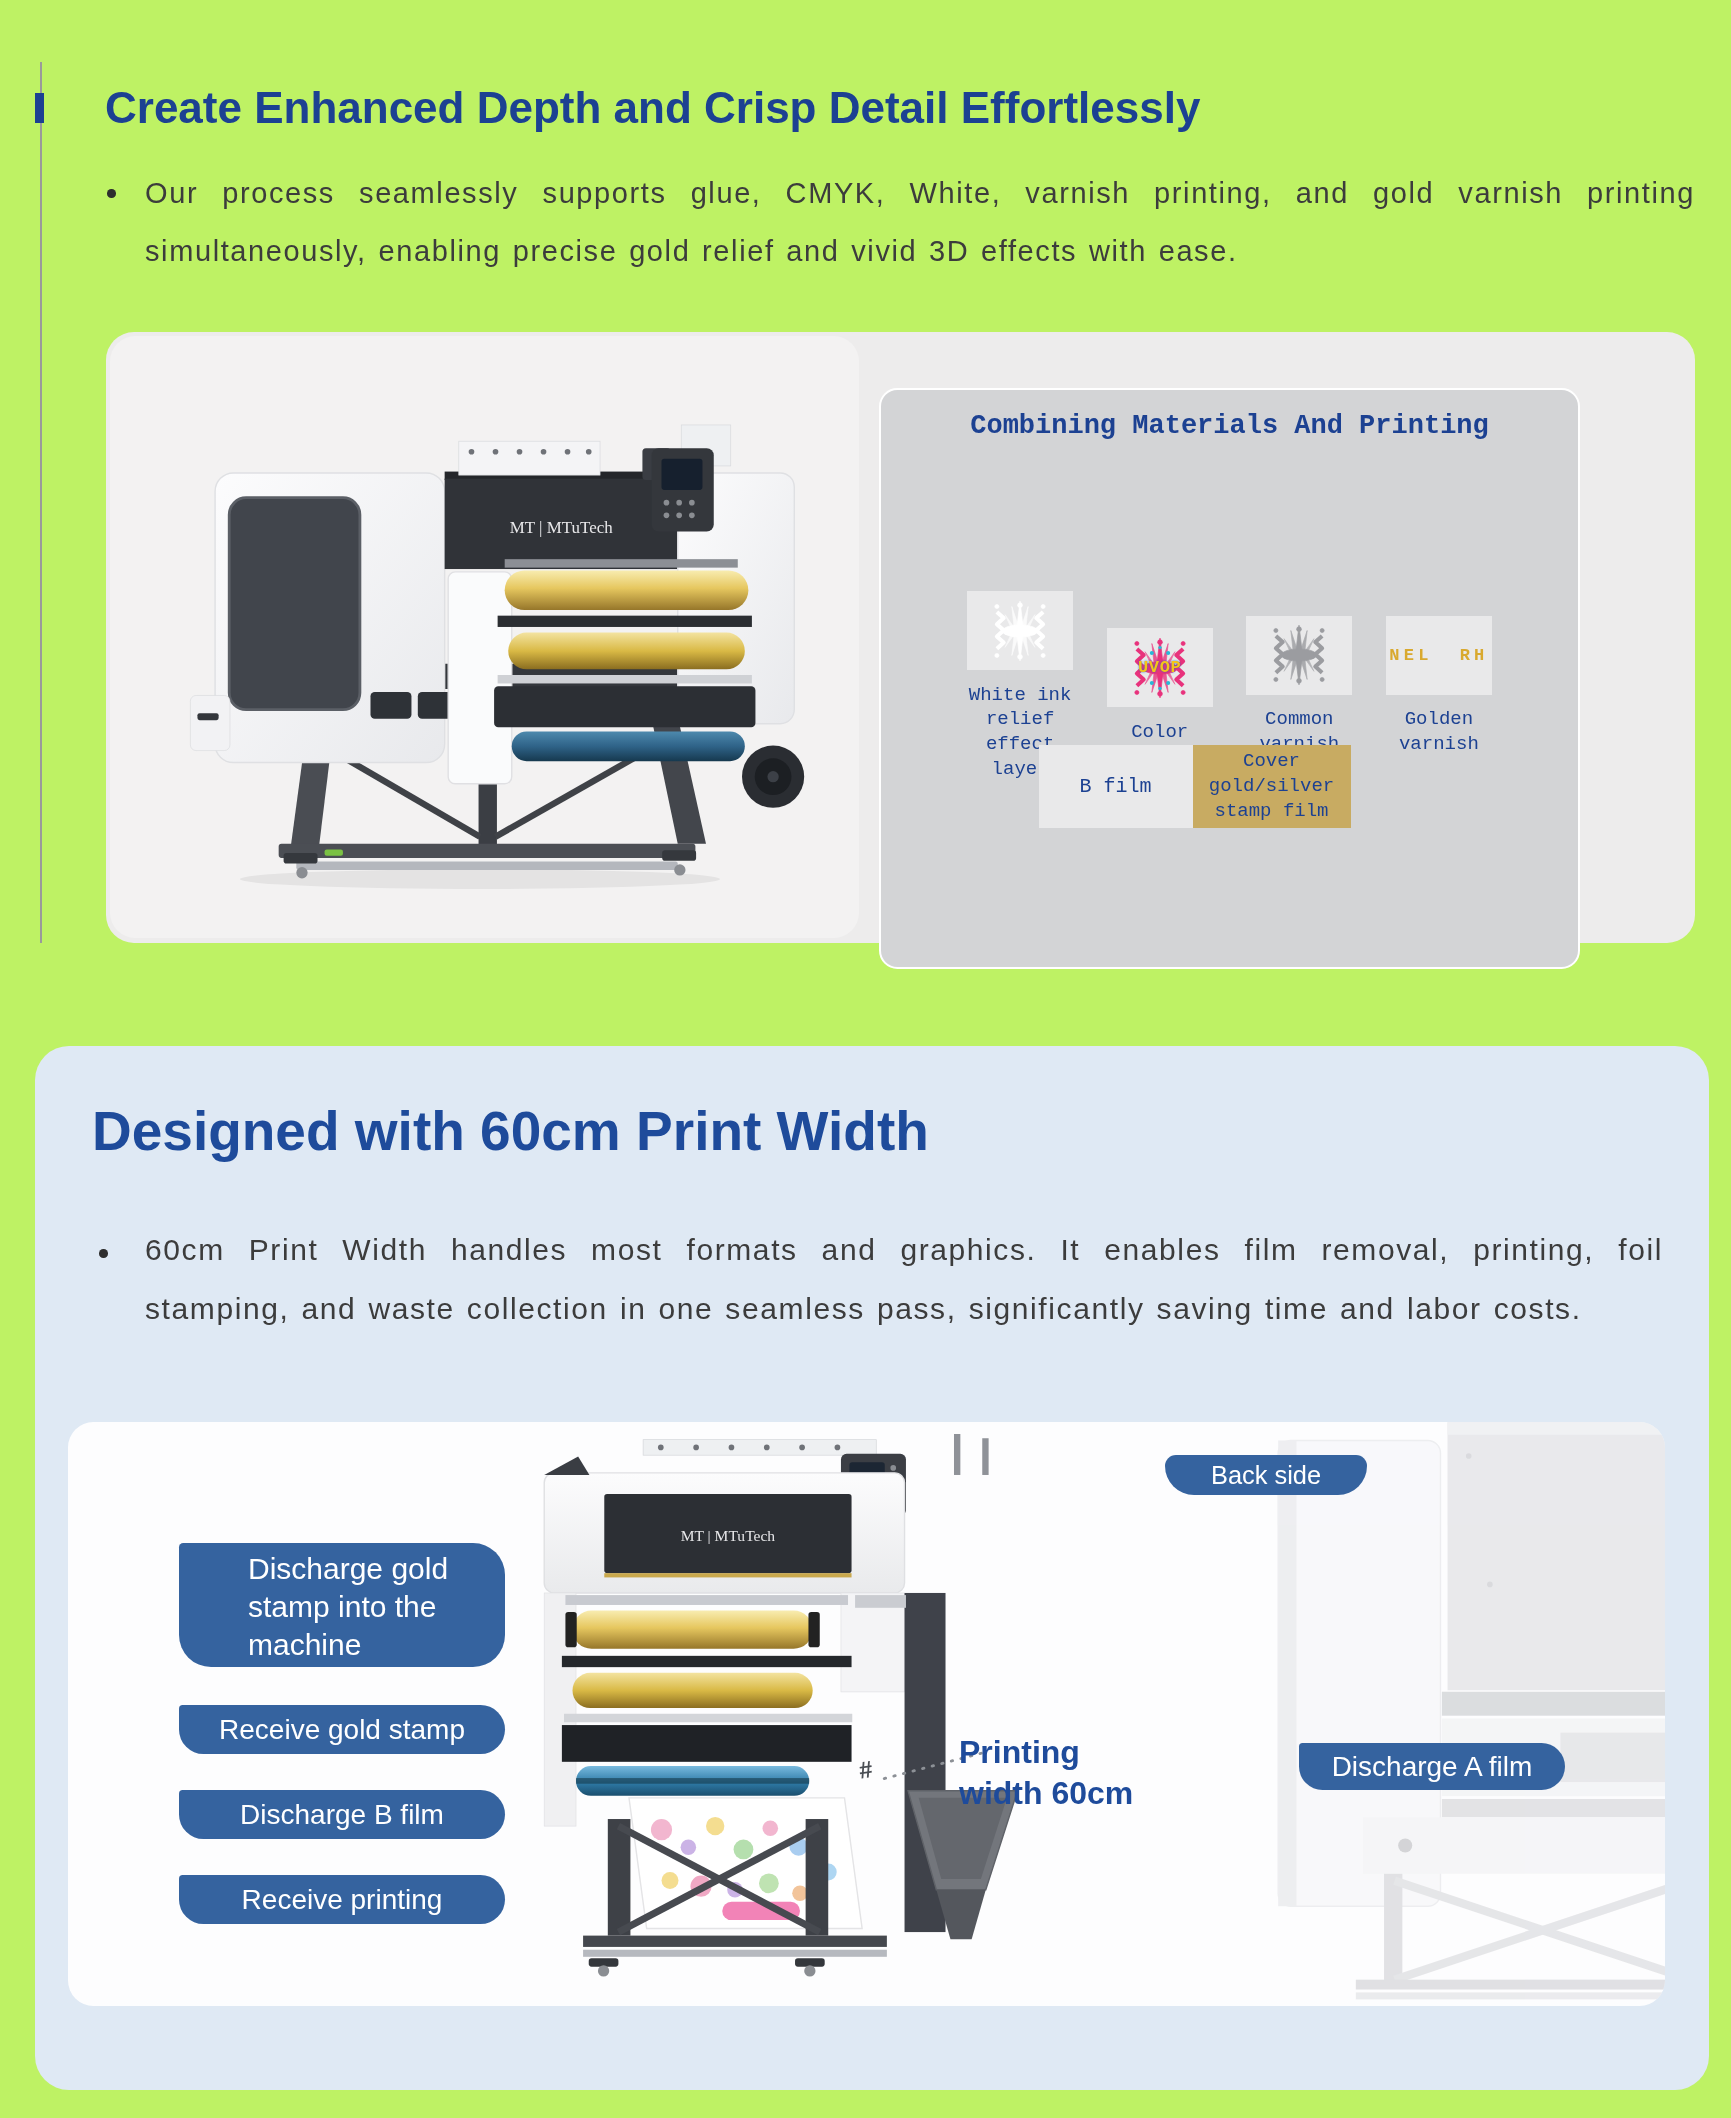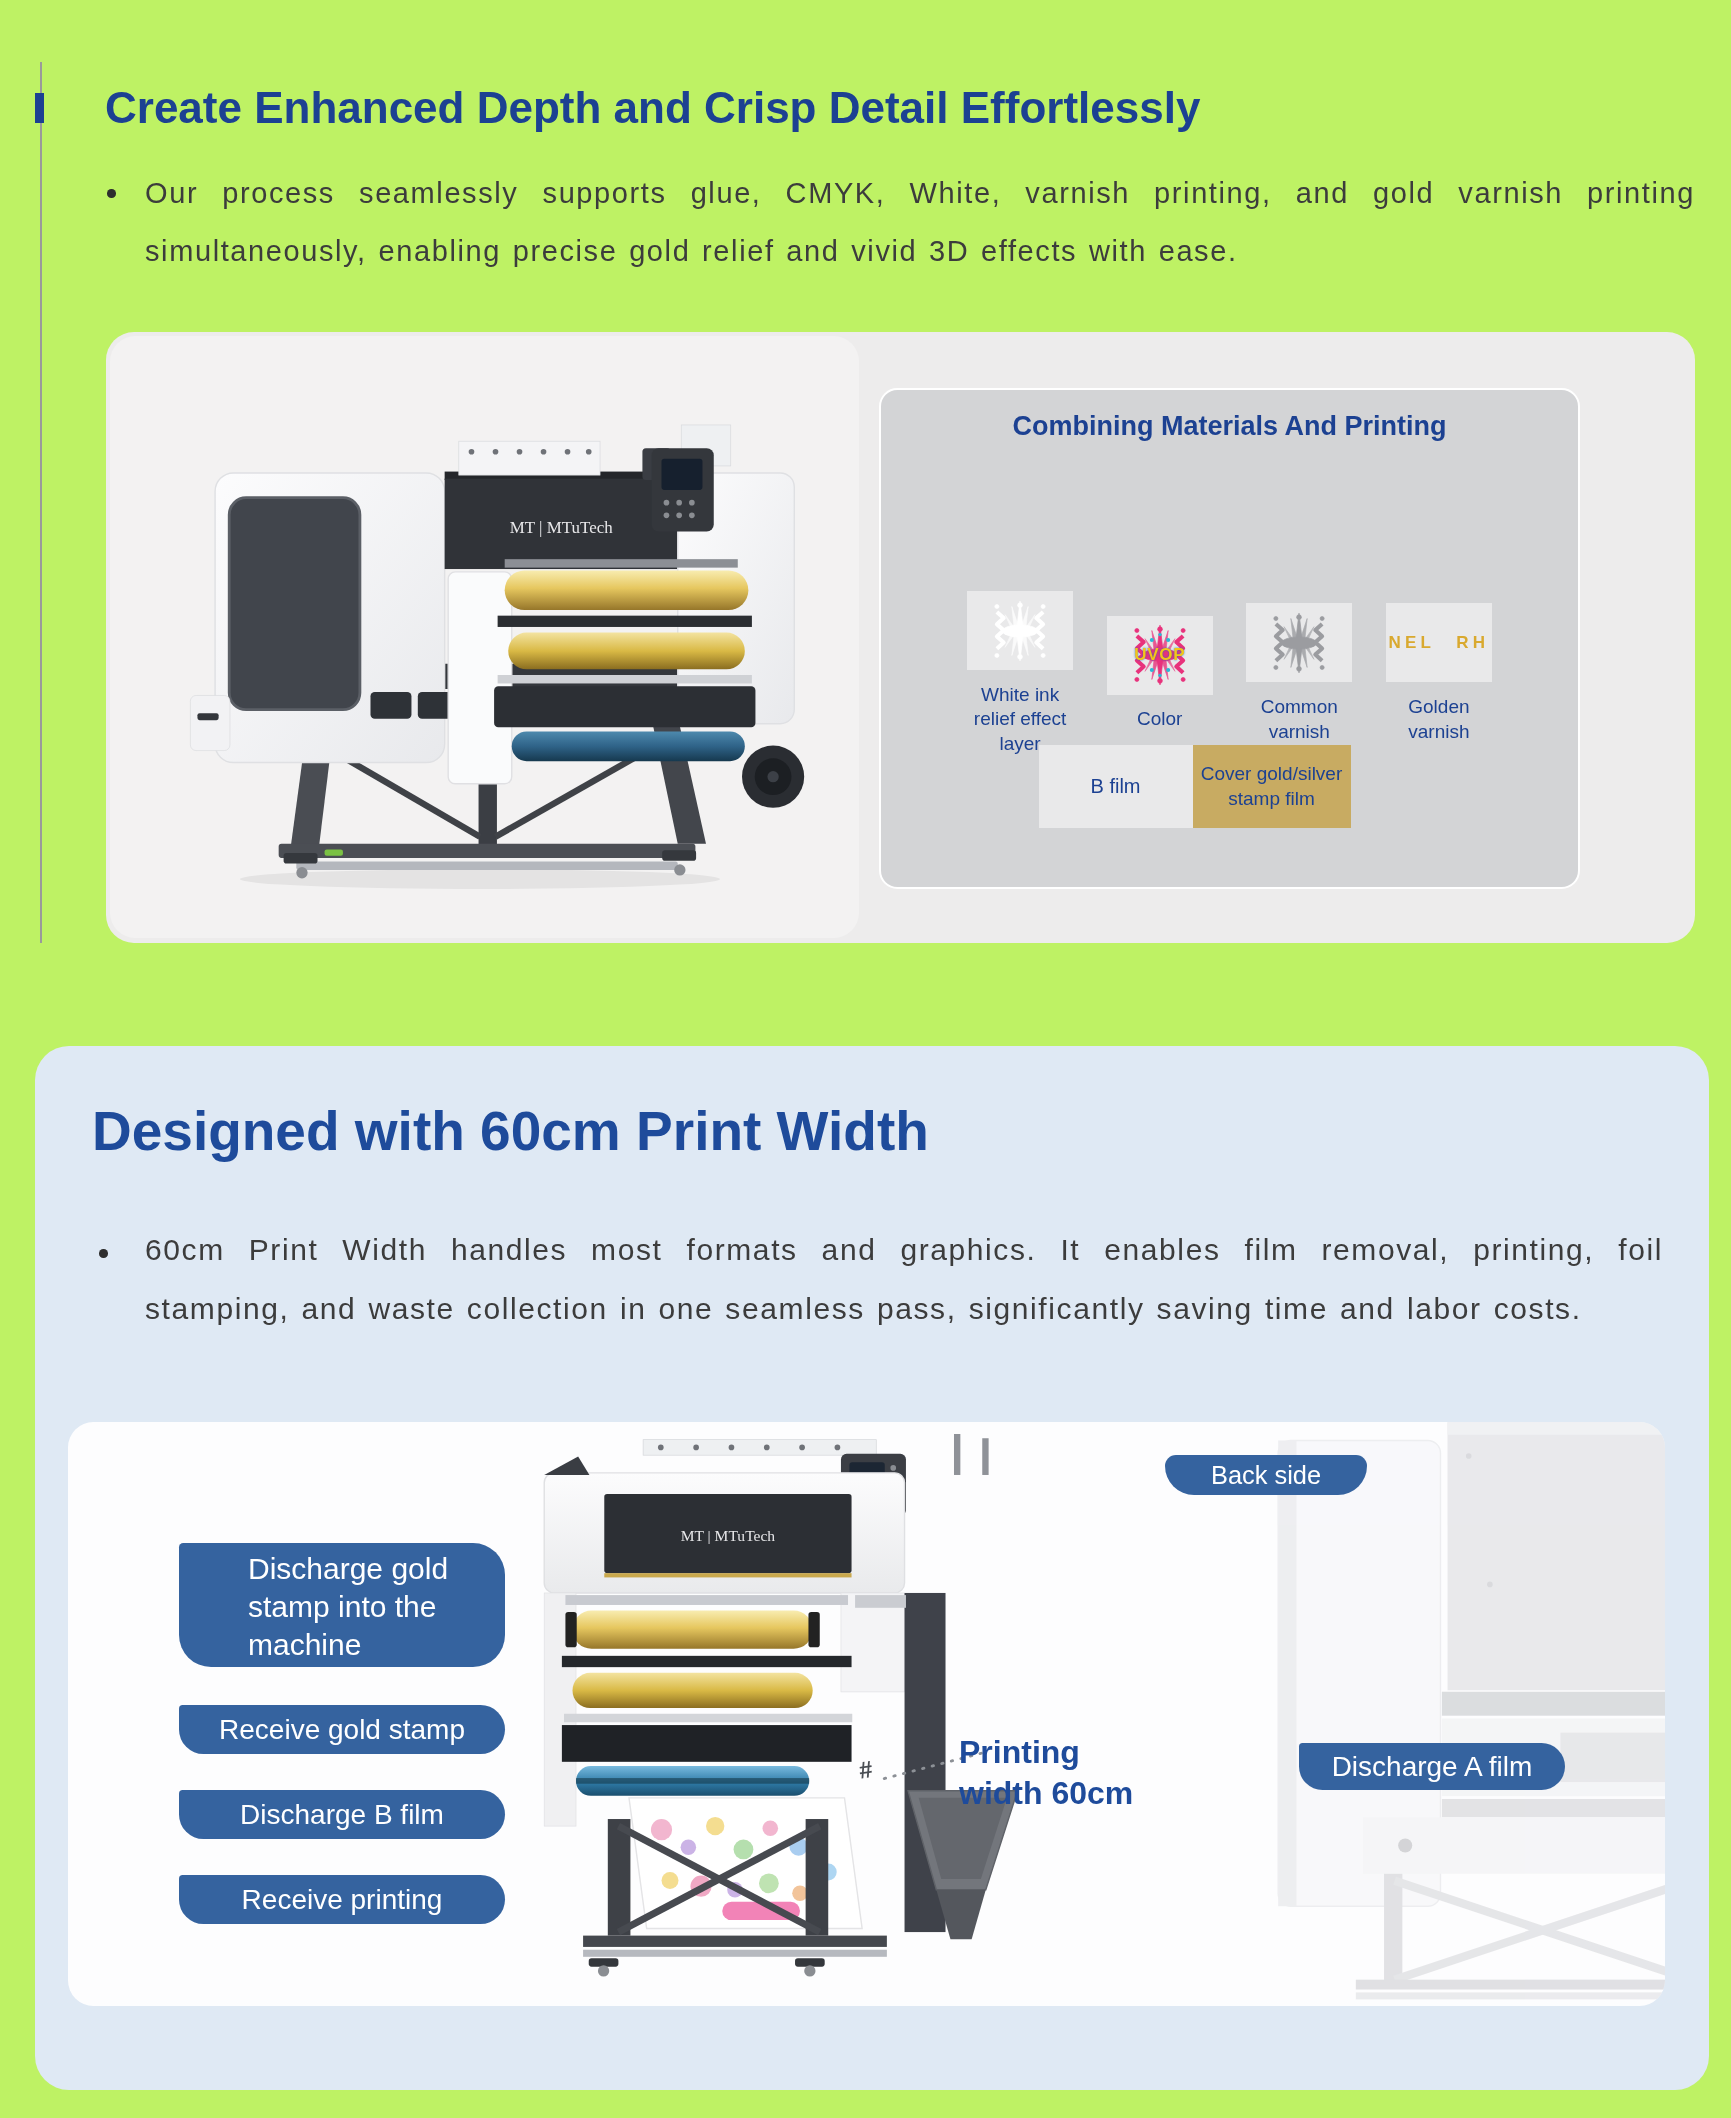--- a/index.html
+++ b/index.html
@@ -18,22 +18,22 @@
   .tmark{left:35px;top:93px;width:8.5px;height:30px;background:var(--accent);}
   .h1{left:105px;top:83px;font-size:44px;font-weight:bold;color:var(--accent);}
   .dot{width:8.5px;height:8.5px;border-radius:50%;background:#2e2e2e;}
   .dot1{left:107px;top:189px;}
   .para{color:var(--text);text-align:justify;letter-spacing:1.6px;word-spacing:2.1px;}
   .p1{left:145px;top:164px;width:1550px;font-size:29px;line-height:58px;}
   .panel1{left:106px;top:332px;width:1589px;height:611px;background:var(--panel-gray);border-radius:28px;}
   .photobg{left:110px;top:336px;width:749px;height:602px;background:#f3f2f2;border-radius:25.4px;}
 
   
-  .diagram{left:879px;top:388px;width:701px;height:501px;background:var(--diagram-gray);
-           border:2.1px solid #fff;border-radius:18.4px;box-sizing:border-box;}
+  .diagram{left:879px;top:388px;width:701px;height:581px;background:var(--diagram-gray);
+           border:2.1px solid #fff;border-radius:18.4px;box-sizing:border-box;font-family:Liberation Mono, monospace;}
   .dtitle{left:0;top:21px;width:100%;text-align:center;font-size:27px;font-weight:bold;color:var(--accent);}
   .drow{left:0;width:100%;display:flex;justify-content:center;align-items:center;}
   .drow1{top:85px;gap:27px;}
   .drow2{top:201px;gap:5.6px;}
   .drow3{top:355px;gap:0;transform:translateX(-35px);}
   .tile{background:var(--tile-light);display:flex;align-items:center;justify-content:center;overflow:hidden;}
   .tile.r1{width:106px;height:82px;}
   .tile.r2{width:106px;height:79px;}
   .tile.blank{background:#f0f0f1;}
   .tlabel{font-size:19px;line-height:1.3;color:var(--accent);text-align:center;}

